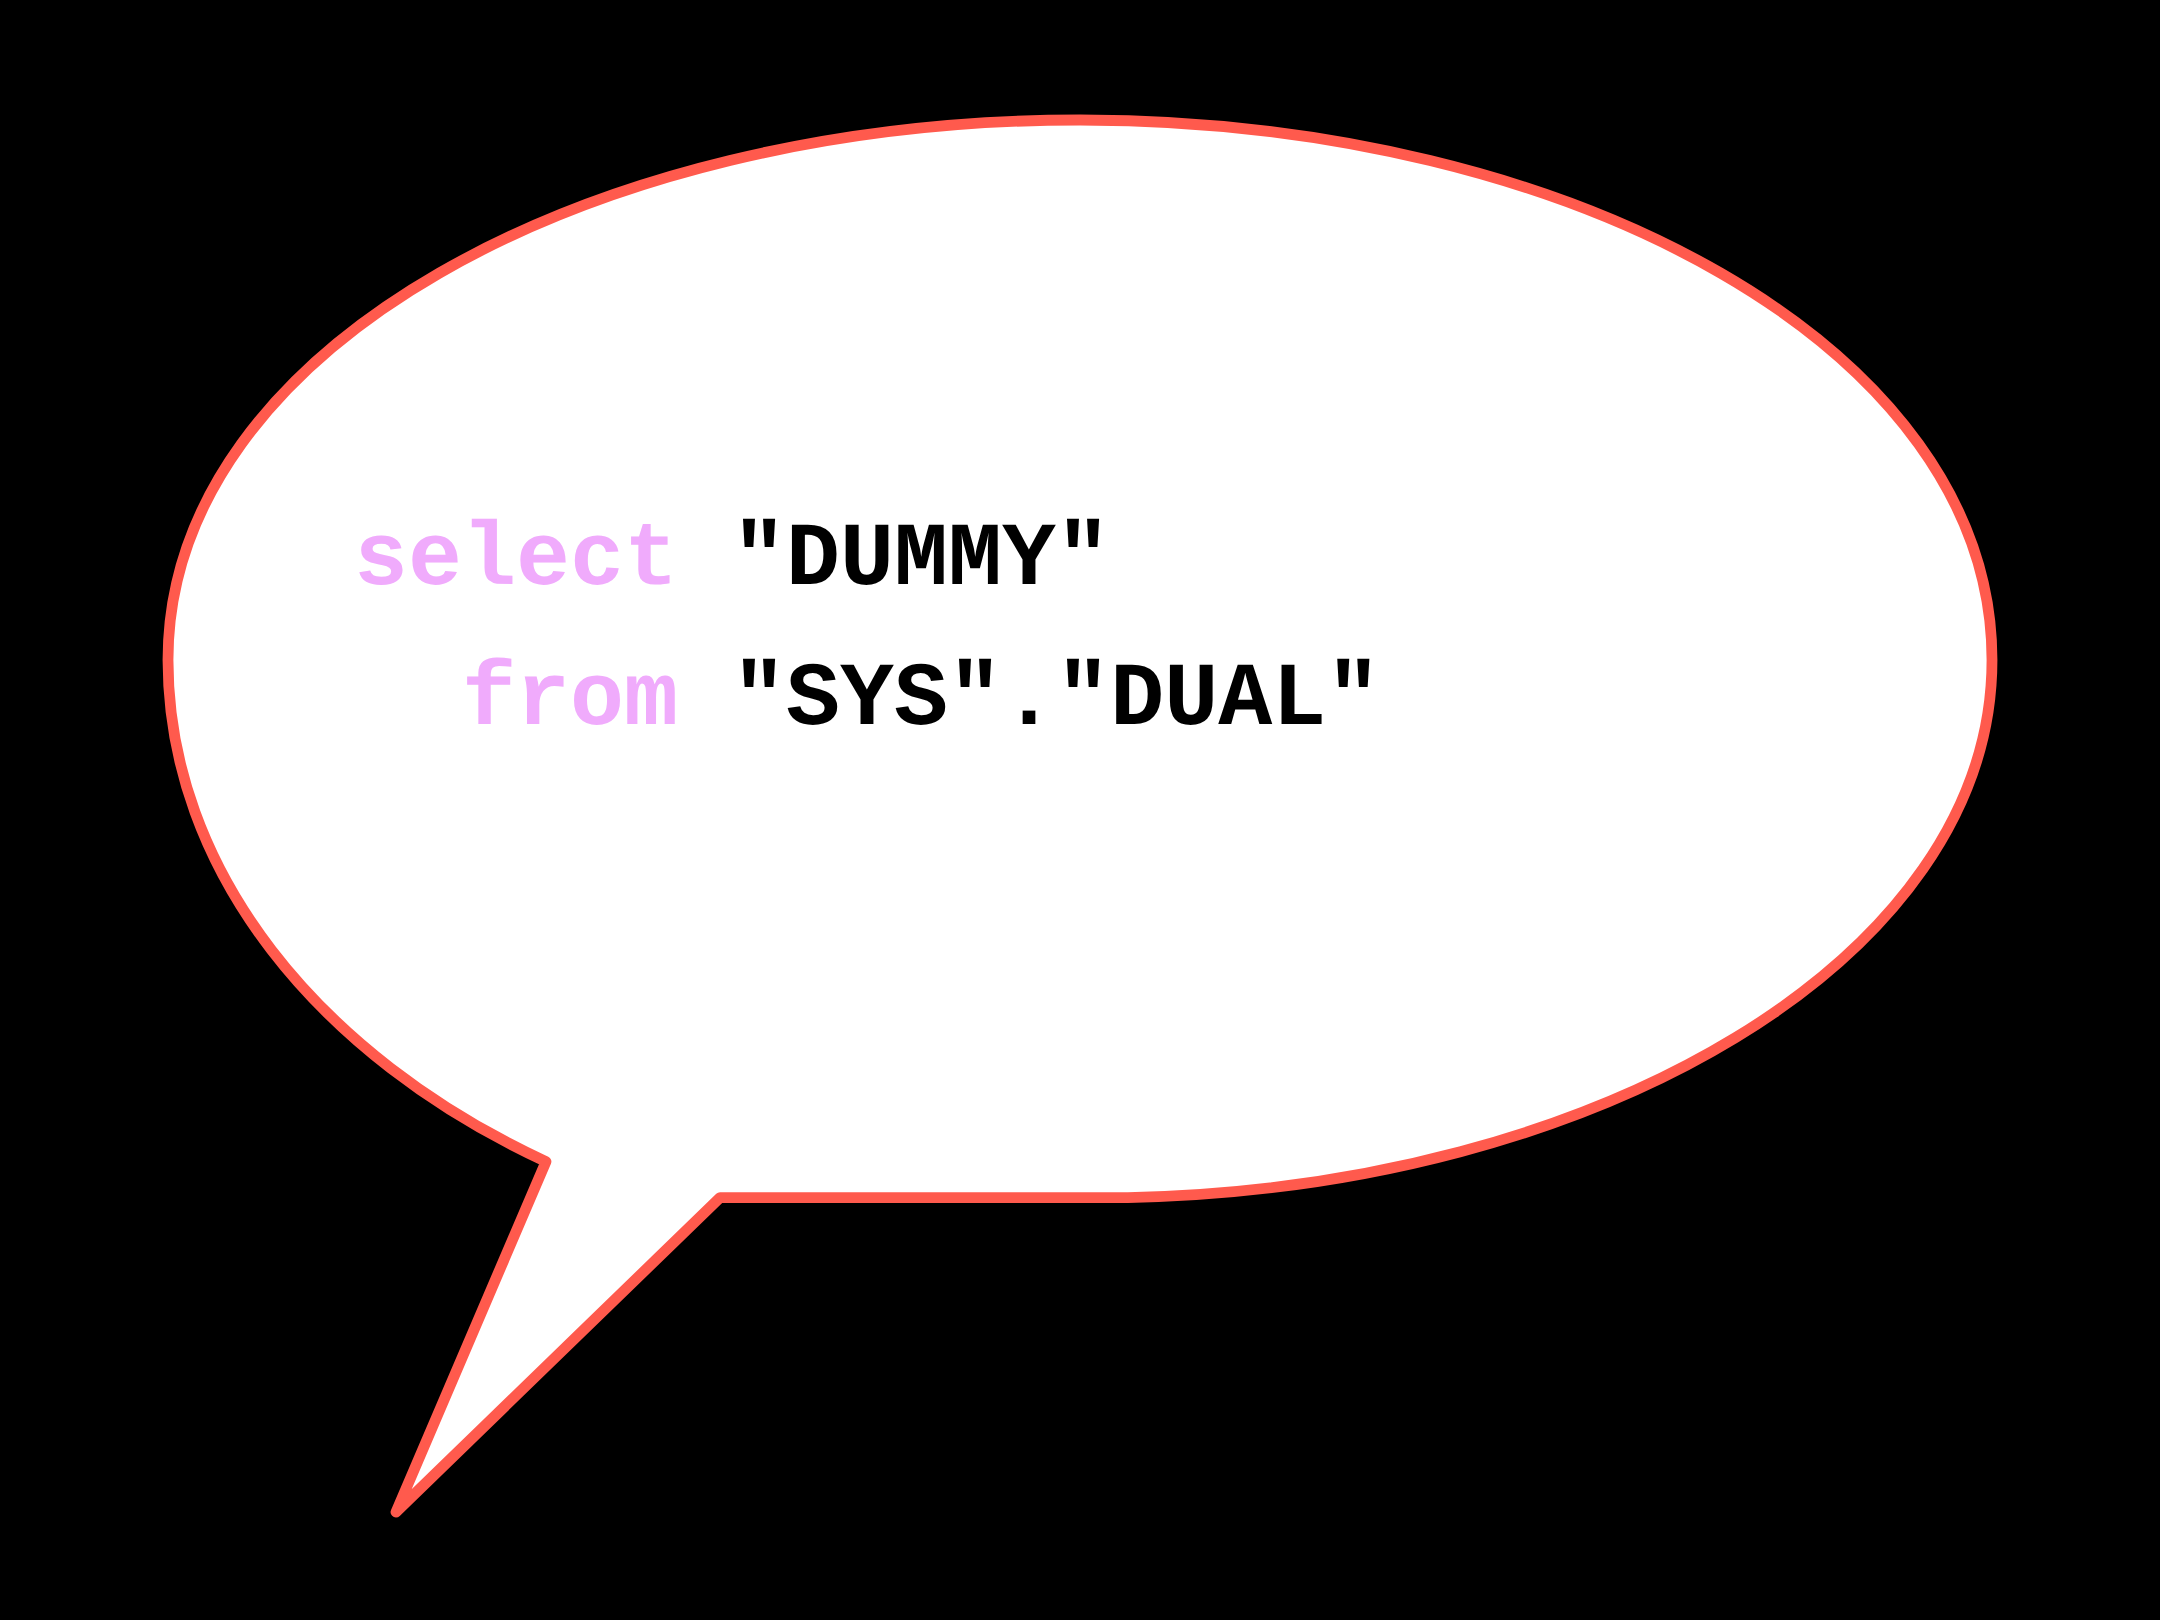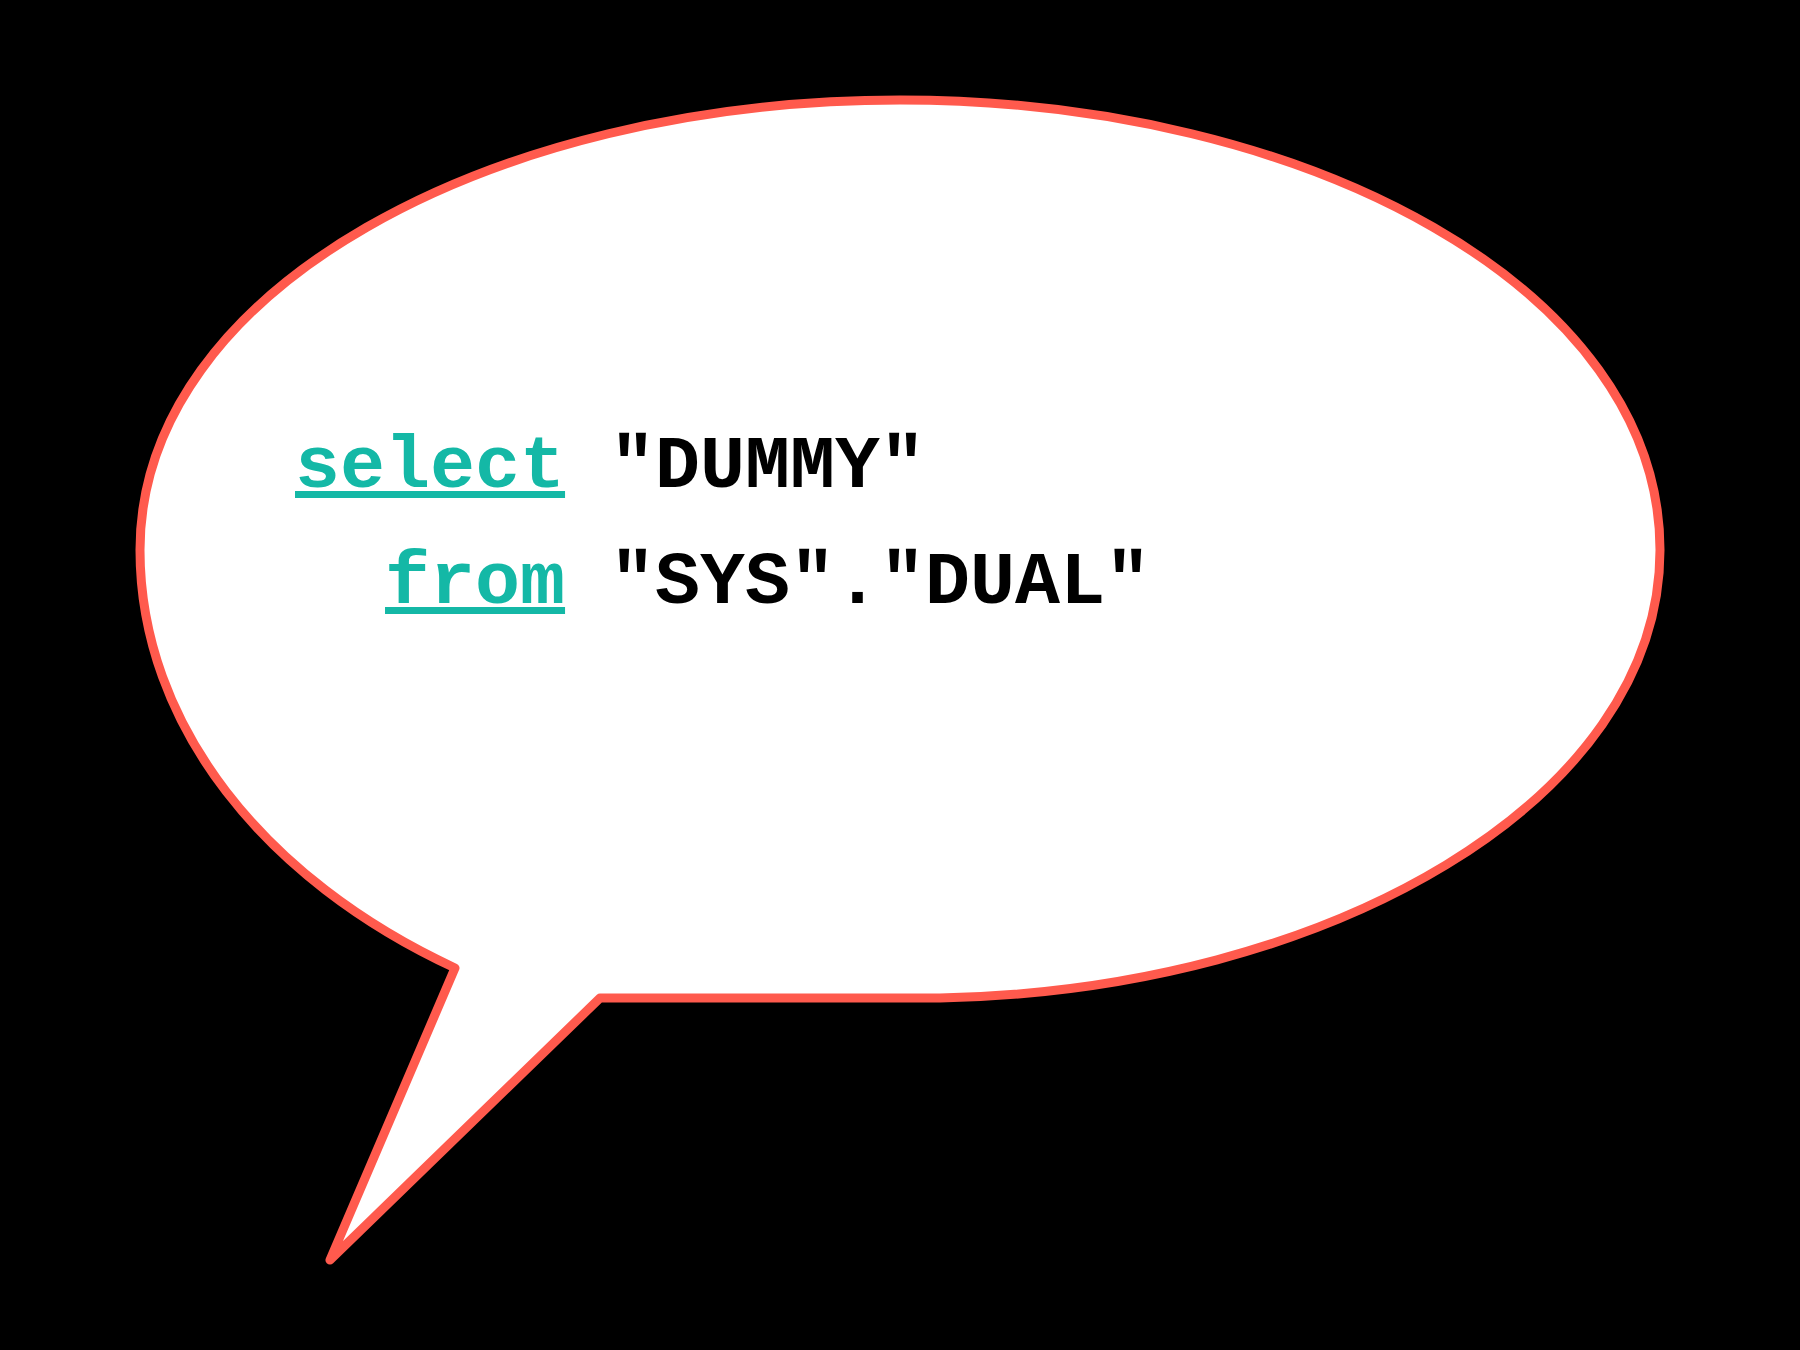--- a/index.html
+++ b/index.html
@@ -33,22 +33,21 @@
       left: 175px;
       top: 330px;
       font-family: "Courier New", Courier, monospace;
       font-size: 75px;
       font-weight: bold;
       line-height: 1.55;
       white-space: pre;
       color: #000000;
     }
     .keyword {
-      color: #14b8a6;
-      text-decoration: underline;
+      color: #f0abfc;
     }
   </style>
 </head>
 <body>
 
 <div class="speech-bubble-container">
   <svg class="speech-bubble-svg" viewBox="0 0 1560 1200">
     <path d="M 780 20
              C 1190 20, 1540 210, 1540 470
              C 1540 720, 1210 910, 820 918

